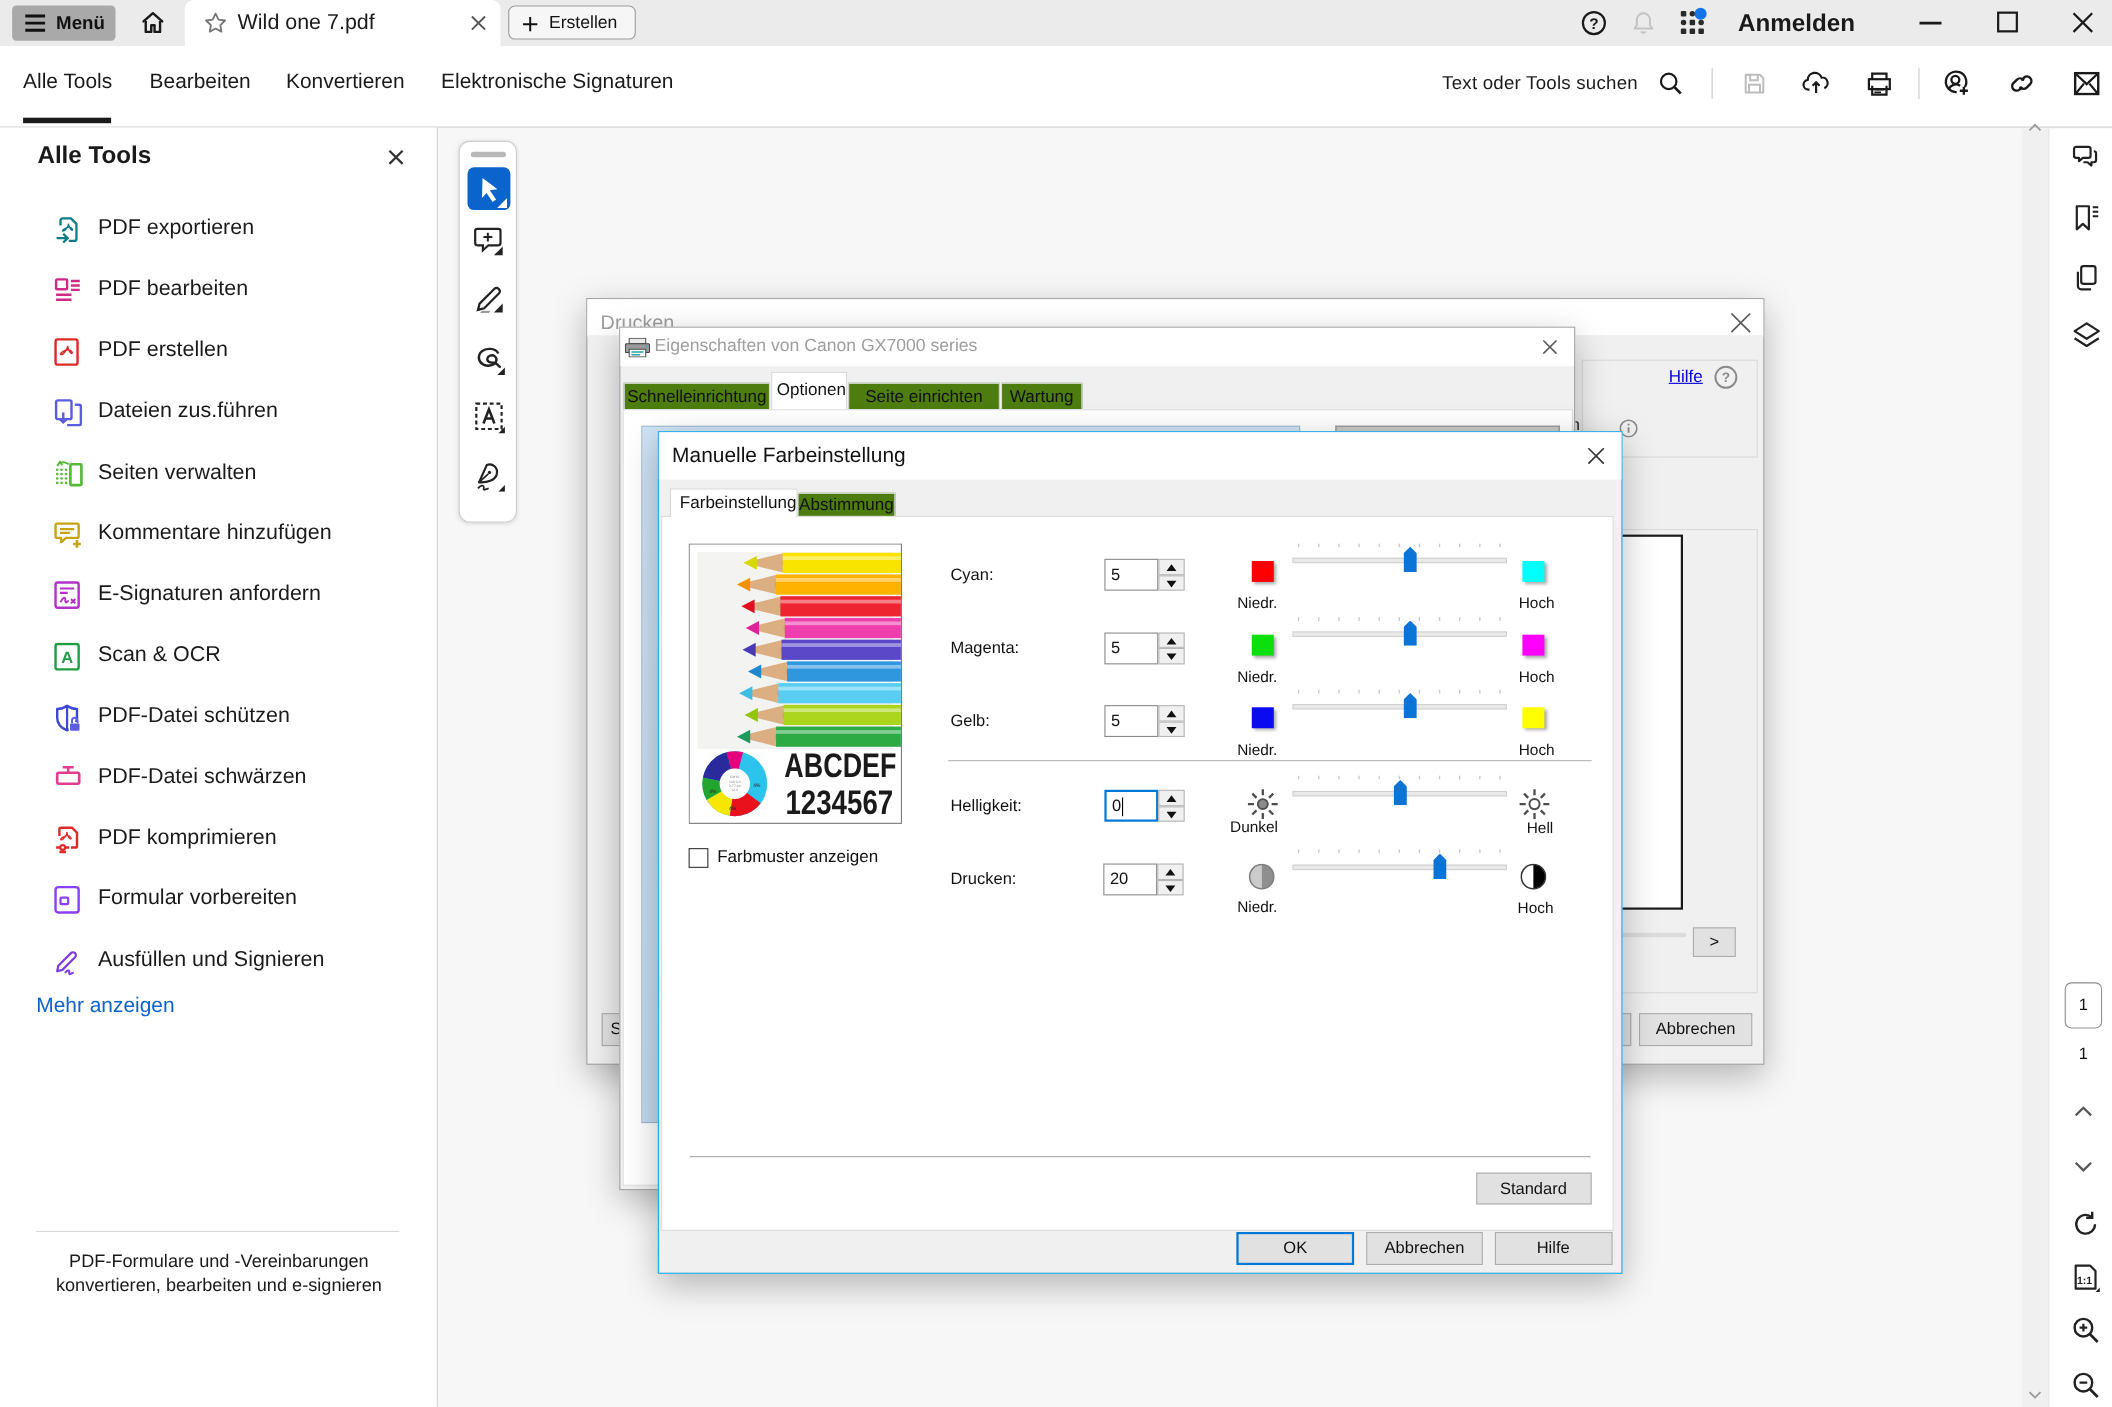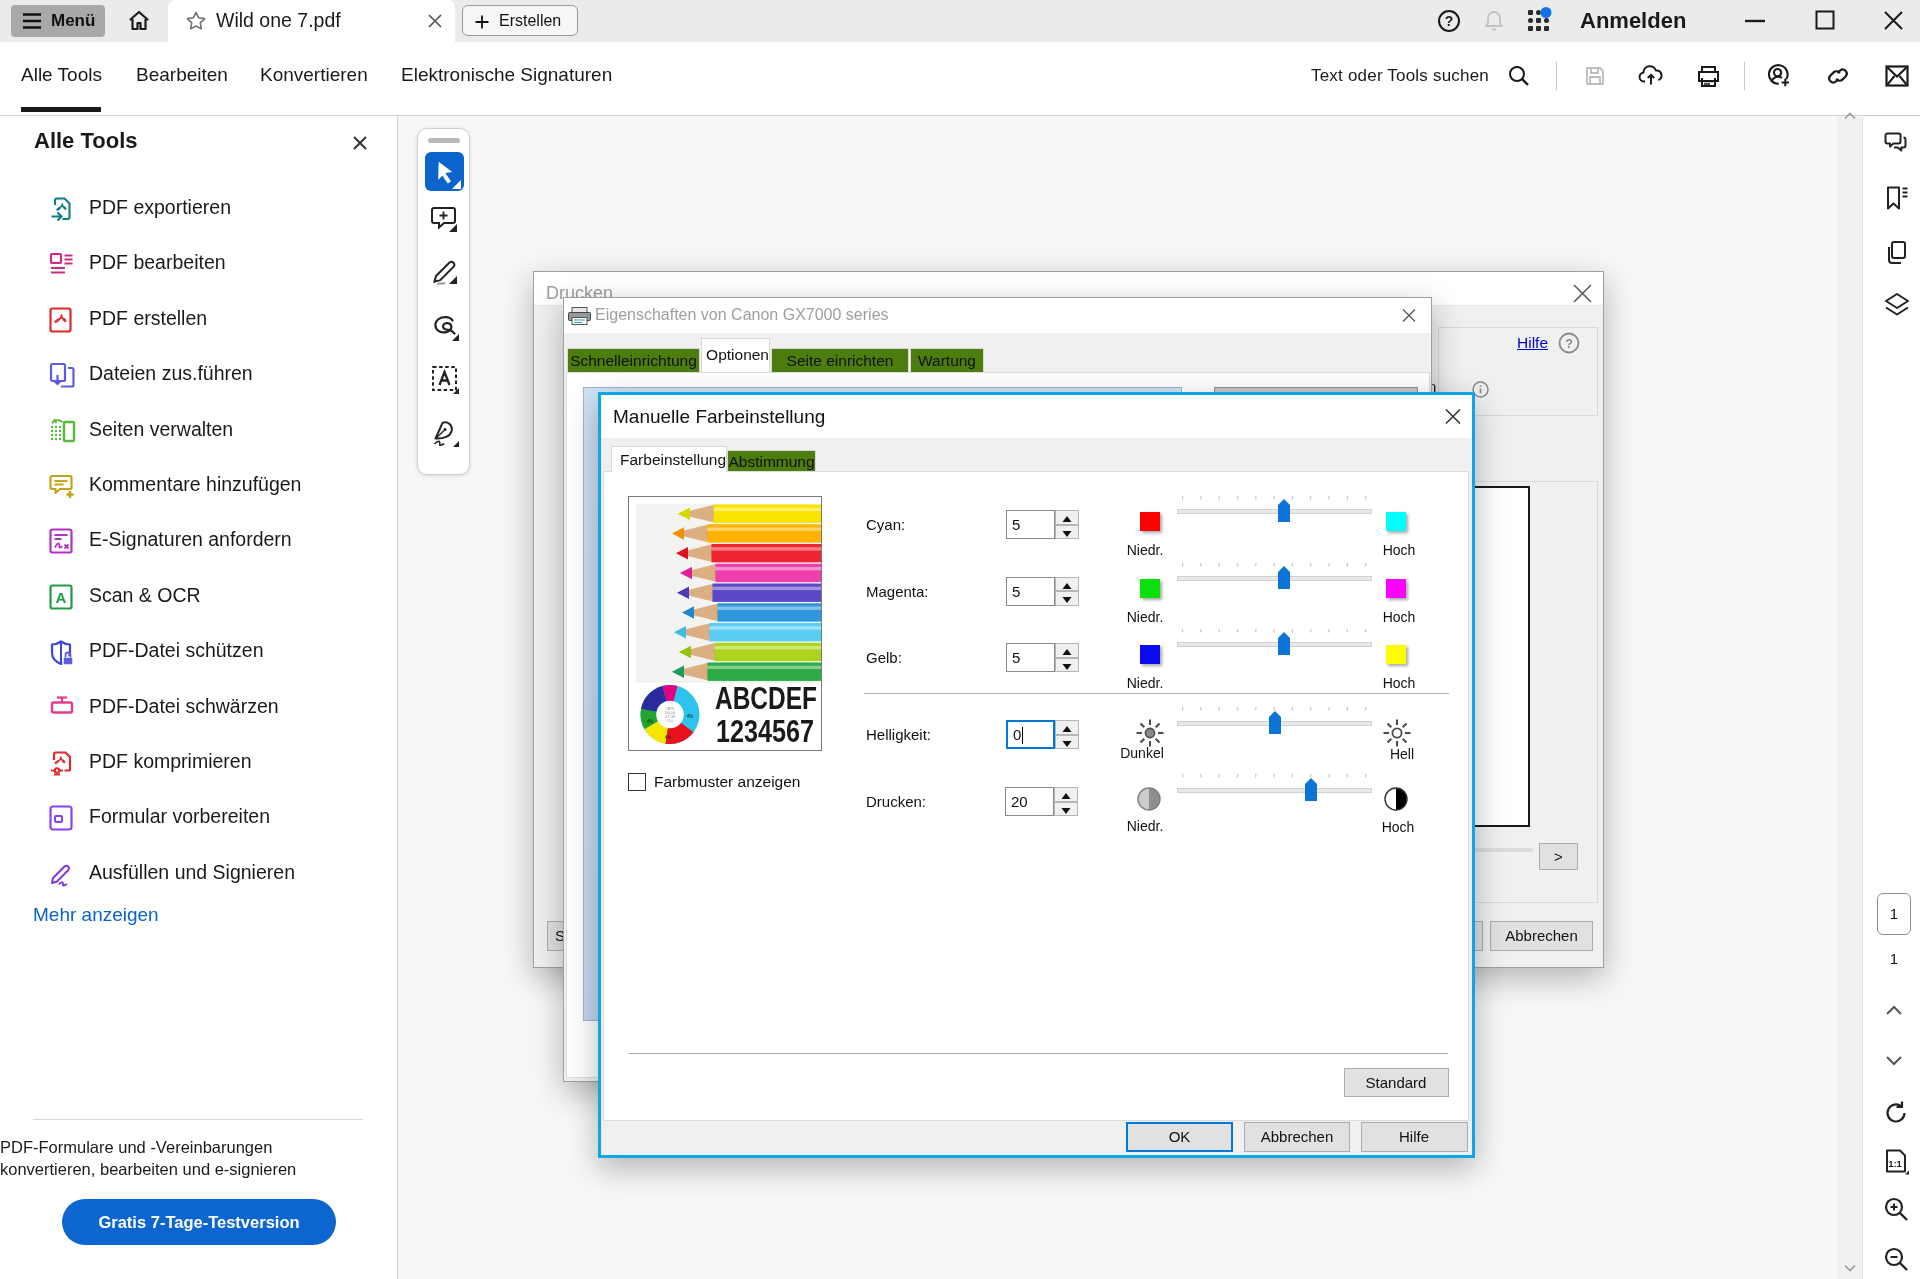--- a/index.html
+++ b/index.html
@@ -21,38 +21,38 @@
 #tb2underline { position:absolute; left:21px; top:65px; width:80px; height:4.5px; background:#1a1a1a; }
 #searchtxt { position:absolute; left:1302px; top:24px; width:187px; text-align:right; font-size:17px; letter-spacing:0.2px; color:#1a1a1a; }
 .vdiv { position:absolute; top:20px; width:1px; height:28px; background:#c9c9c9; }
 
 #leftpanel { position:absolute; left:0; top:116px; width:398px; height:1163px; background:#ffffff; border-right:1px solid #d2d2d2; }
 #lp-title { position:absolute; left:34px; top:12px; font-size:22px; font-weight:bold; color:#1a1a1a; }
 .lp-item { position:absolute; left:49px; width:330px; height:28px; }
 .lp-item .txt { position:absolute; left:40px; top:0px; font-size:19.5px; color:#1a1a1a; }
 #mehr { position:absolute; left:33px; top:788px; font-size:19px; color:#0b63cc; }
 #lp-sep { position:absolute; left:33px; top:1003px; width:330px; height:1px; background:#d8d8d8; }
-#lp-promo { position:absolute; left:0px; top:1020px; width:398px; text-align:left; font-size:16.5px; color:#1a1a1a; line-height:22px; }
+#lp-promo { position:absolute; left:0px; top:1020px; width:398px; text-align:center; font-size:16.5px; color:#1a1a1a; line-height:22px; }
 #lp-btn { position:absolute; left:62px; top:1083px; width:274px; height:46px; background:#0d66d0; border-radius:23px; color:#fff; font-size:16.5px; font-weight:bold; text-align:center; line-height:46px; }
 
 #content { position:absolute; left:399px; top:117px; width:1439px; height:1162px; background:#f7f7f7; }
 #scrollstrip { position:absolute; left:1838px; top:117px; width:24px; height:1162px; background:#f0f0f0; }
 #rightpanel { position:absolute; left:1862px; top:117px; width:58px; height:1162px; background:#ffffff; border-left:1px solid #e0e0e0; }
 
 #palette { position:absolute; left:417px; top:128px; width:53px; height:347px; background:#ffffff; border:1px solid #cfcfcf; border-radius:10px; box-shadow:0 1px 4px rgba(0,0,0,0.12); }
 #pal-drag { position:absolute; left:10px; top:9px; width:32px; height:5px; background:#b9b9b9; border-radius:3px; }
 #pal-sel { position:absolute; left:7px; top:23px; width:39px; height:39px; background:#0b63cc; border-radius:6px; }
 .pal-ico { position:absolute; left:12px; width:30px; height:30px; }
 
 .dlg { position:absolute; box-shadow:0 10px 30px rgba(0,0,0,0.28); }
 #drucken { left:533px; top:271px; width:1071px; height:697px; background:#f0f0f0; border:1px solid #9f9f9f; }
 #drucken .titlebar { position:absolute; left:0; top:0; width:100%; height:34px; background:#ffffff; border-bottom:1px solid #e8e8e8; }
 #eigen { left:563px; top:297px; width:869px; height:785px; background:#f0f0f0; border:1px solid #9f9f9f; }
 #eigen .titlebar { position:absolute; left:0; top:0; width:100%; height:35px; background:#ffffff; }
-#manuelle { left:598px; top:392px; width:877px; height:766px; background:#f0f0f0; border:3px solid #0ea5e9; }
+#manuelle { left:598px; top:392px; width:877px; height:766px; background:#f0f0f0; border:1px solid #0ea5e9; }
 #manuelle .titlebar { position:absolute; left:0; top:0; width:100%; height:43px; background:#ffffff; }
 .wbtn { position:absolute; background:#e1e1e1; border:1px solid #adadad; font-size:15px; color:#111; text-align:center; font-family:"Liberation Sans",sans-serif; }
 .tab-inactive { position:absolute; background:#4d7c0f; border:1px solid #d9d9d9; border-bottom:none; font-size:15.5px; color:#111; text-align:center; }
 .tab-active { position:absolute; background:#ffffff; border:1px solid #d9d9d9; border-bottom:none; font-size:15.5px; color:#111; text-align:right; z-index:3; }
 .spinbox { position:absolute; width:73px; height:29px; }
 .spinbox .tb { position:absolute; left:0; top:0; width:49px; height:29px; background:#fff; border:1px solid #8a8a8a; font-size:15px; color:#111; padding-left:5px; line-height:27px; }
 .spinbox .b { position:absolute; left:49px; width:24px; height:14.5px; background:#f0f0f0; border:1px solid #b5b5b5; }
 .sq { position:absolute; width:20px; height:19px; box-shadow:2px 2px 3px rgba(0,0,0,0.35); }
 .track { position:absolute; left:576px; width:195px; height:5px; background:#e9e9e9; border:1px solid #d1d1d1; }
 .rowlabel { position:absolute; left:265px; font-size:15px; color:#111; }
@@ -286,21 +286,20 @@
 <div class="lp-item" style="top:745px">
       <span class="abs" style="left:0;top:0"><svg width="28" height="26" viewBox="0 0 28 26">
           <path d="M4 17 15.5 5.5a2.6 2.6 0 0 1 3.7 3.7L7.7 20.7 3 22z" fill="none" stroke="#7d3be0" stroke-width="2" stroke-linejoin="round"></path>
           <path d="M10 23.5c2-2.5 3.5-2.8 4-1.5.4 1-.8 2.3.2 2.6 1 .3 2.3-1.6 3.8-1" fill="none" stroke="#7d3be0" stroke-width="1.8"></path>
         </svg></span>
       <span class="txt">Ausfüllen und Signieren</span>
     </div>
   <div id="mehr">Mehr anzeigen</div>
   <div id="lp-sep"></div>
   <div id="lp-promo">PDF-Formulare und -Vereinbarungen<br>konvertieren, bearbeiten und e-signieren</div>
-  <div id="lp-btn">Gratis 7-Tage-Testversion</div>
 </div>
 
 <div id="content"></div>
 <div id="scrollstrip"></div>
 <svg class="abs" style="left:1843px;top:110px" width="14" height="12" viewBox="0 0 14 12">
     <path d="M2 8.5 7 3.5l5 5" fill="none" stroke="#9a9a9a" stroke-width="1.6"></path>
   </svg>
 <svg class="abs" style="left:1843px;top:1262px" width="14" height="12" viewBox="0 0 14 12">
     <path d="M2 3.5 7 8.5l5-5" fill="none" stroke="#9a9a9a" stroke-width="1.6"></path>
   </svg>

